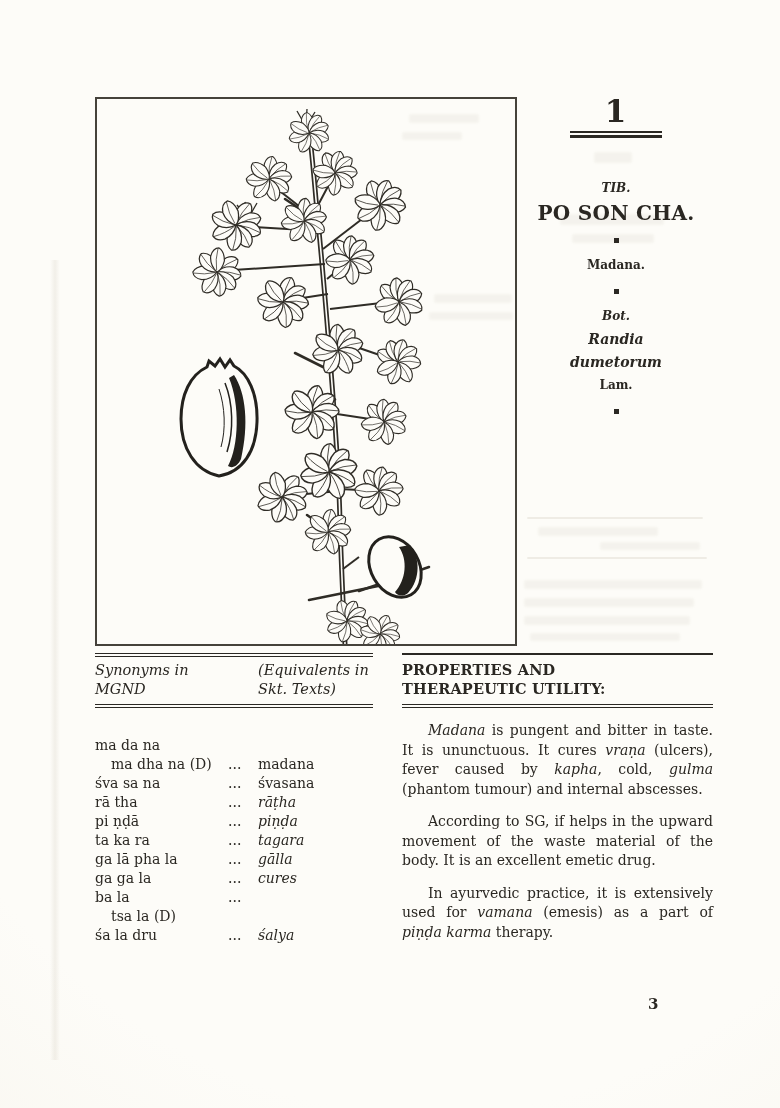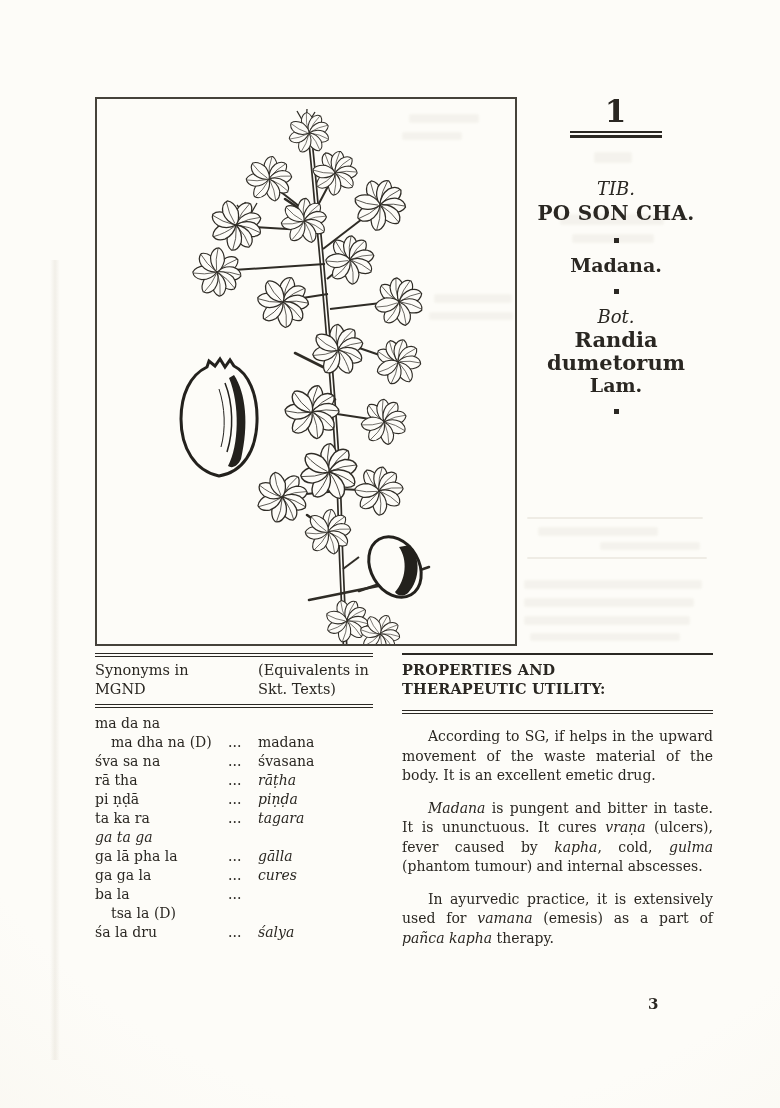--- a/index.html
+++ b/index.html
@@ -15,40 +15,40 @@
   .illus-box{position:absolute;left:95px;top:97px;width:422px;height:549px;
     border:2px solid #45423b;background:#fdfcf8}
   .illus-box svg{position:absolute;left:0;top:0}
   .ghost{position:absolute;background:#8d8166;opacity:.07;filter:blur(1.2px);border-radius:2px}
   .ghost.line{opacity:.12;filter:blur(.5px)}
   .chapter{position:absolute;left:522px;top:94px;width:188px;text-align:center}
   .chapter-num{font-size:31px;font-weight:bold;line-height:34px;letter-spacing:1px}
   .chapter-rule{width:92px;height:7px;margin:3px auto 0;
     border-top:2px solid #2b2823;border-bottom:3px solid #2b2823}
   .names{position:absolute;left:522px;top:177px;width:188px;text-align:center}
-  .lbl{font-weight:normal;font-style:italic;font-size:18px;line-height:23px}
+  .lbl{font-weight:bold;font-style:italic;font-size:12px;line-height:23px}
   .val{font-weight:bold;font-size:20px;line-height:26px;letter-spacing:.3px}
-  .val2{font-weight:bold;font-size:19px;line-height:23px}
-  .vali{font-weight:bold;font-size:21px;line-height:23px}
+  .val2{font-weight:bold;font-size:12px;line-height:23px}
+  .vali{font-weight:bold;font-style:italic;font-size:14px;line-height:23px}
   .sqb{width:5px;height:5px;background:#2b2823;margin:12px auto 11px}
   .syn{position:absolute;left:95px;top:653px;width:278px;font-size:14px}
   .syn-head{display:flex;border-top:4px double #2b2823;border-bottom:4px double #2b2823;
-    padding:4px 0 5px;font-size:14.5px;line-height:19px}
+    padding:4px 0 5px;font-style:italic;font-size:14.5px;line-height:19px}
   .syn-head .c1{width:163px}
   .syn-head .c2{flex:1}
-  .syn-rows{margin-top:7px;position:relative}
+  .syn-rows{margin-top:29px;position:relative}
   .srow{position:relative;height:19px}
   .srow .m{position:absolute;left:0;white-space:nowrap}
   .srow.indent .m{left:16px}
   .srow .d{position:absolute;left:133px}
   .srow .s{position:absolute;left:163px;white-space:nowrap}
   .it{font-style:italic}
   .props{position:absolute;left:402px;top:653px;width:311px}
   .prop-head{border-top:2px solid #2b2823;border-bottom:4px double #2b2823;
-    padding:5px 0 12px;font-weight:bold;font-size:14.5px;line-height:19px;letter-spacing:.2px}
+    padding:5px 0 6px;font-weight:bold;font-size:14.5px;line-height:19px;letter-spacing:.2px}
   .props p{margin:13px 0 0;font-size:14px;line-height:19.5px;text-align:justify;text-indent:26px}
   .pageno{position:absolute;left:648px;top:995px;font-weight:bold;font-size:15px}
 </style>
 </head>
 <body>
 
 <div class="crease"></div>
 
 <div class="illus-box">
   <svg width="418" height="545" viewBox="0 0 418 545" aria-hidden="true">
@@ -210,25 +210,20 @@
         <span class="m">pi ṇḍā</span>
         <span class="d">...</span>
         <span class="s it">piṇḍa</span>
       </div>
     <div class="srow">
         <span class="m">ta ka ra</span>
         <span class="d">...</span>
         <span class="s it">tagara</span>
       </div>
     <div class="srow">
-        <span class="m it">ga ta ga</span>
-        <span class="d"></span>
-        <span class="s"></span>
-      </div>
-    <div class="srow">
         <span class="m">ga lā pha la</span>
         <span class="d">...</span>
         <span class="s it">gālla</span>
       </div>
     <div class="srow">
         <span class="m">ga ga la</span>
         <span class="d">...</span>
         <span class="s it">cures</span>
       </div>
     <div class="srow">
@@ -247,18 +242,18 @@
         <span class="s it">śalya</span>
       </div>
   </div>
 </div>
 
 <div class="props">
   <div class="prop-head">
     <div>PROPERTIES AND</div>
     <div>THERAPEUTIC UTILITY:</div>
   </div>
+  <p><span class="it">Madana</span><span> is pungent and bitter in taste. It is ununctuous. It cures </span><span class="it">vraṇa</span><span> (ulcers), fever caused by </span><span class="it">kapha</span><span>, cold, </span><span class="it">gulma</span><span> (phantom tumour) and internal abscesses.</span></p>
   <p><span>According to SG, if helps in the upward movement of the waste material of the body. It is an excellent emetic drug.</span></p>
-  <p><span class="it">Madana</span><span> is pungent and bitter in taste. It is ununctuous. It cures </span><span class="it">vraṇa</span><span> (ulcers), fever caused by </span><span class="it">kapha</span><span>, cold, </span><span class="it">gulma</span><span> (phantom tumour) and internal abscesses.</span></p>
-  <p><span>In ayurvedic practice, it is extensively used for </span><span class="it">vamana</span><span> (emesis) as a part of </span><span class="it">pañca kapha</span><span> therapy.</span></p>
+  <p><span>In ayurvedic practice, it is extensively used for </span><span class="it">vamana</span><span> (emesis) as a part of </span><span class="it">piṇḍa karma</span><span> therapy.</span></p>
 </div>
 
 <div class="pageno">3</div>
 
 </body></html>

